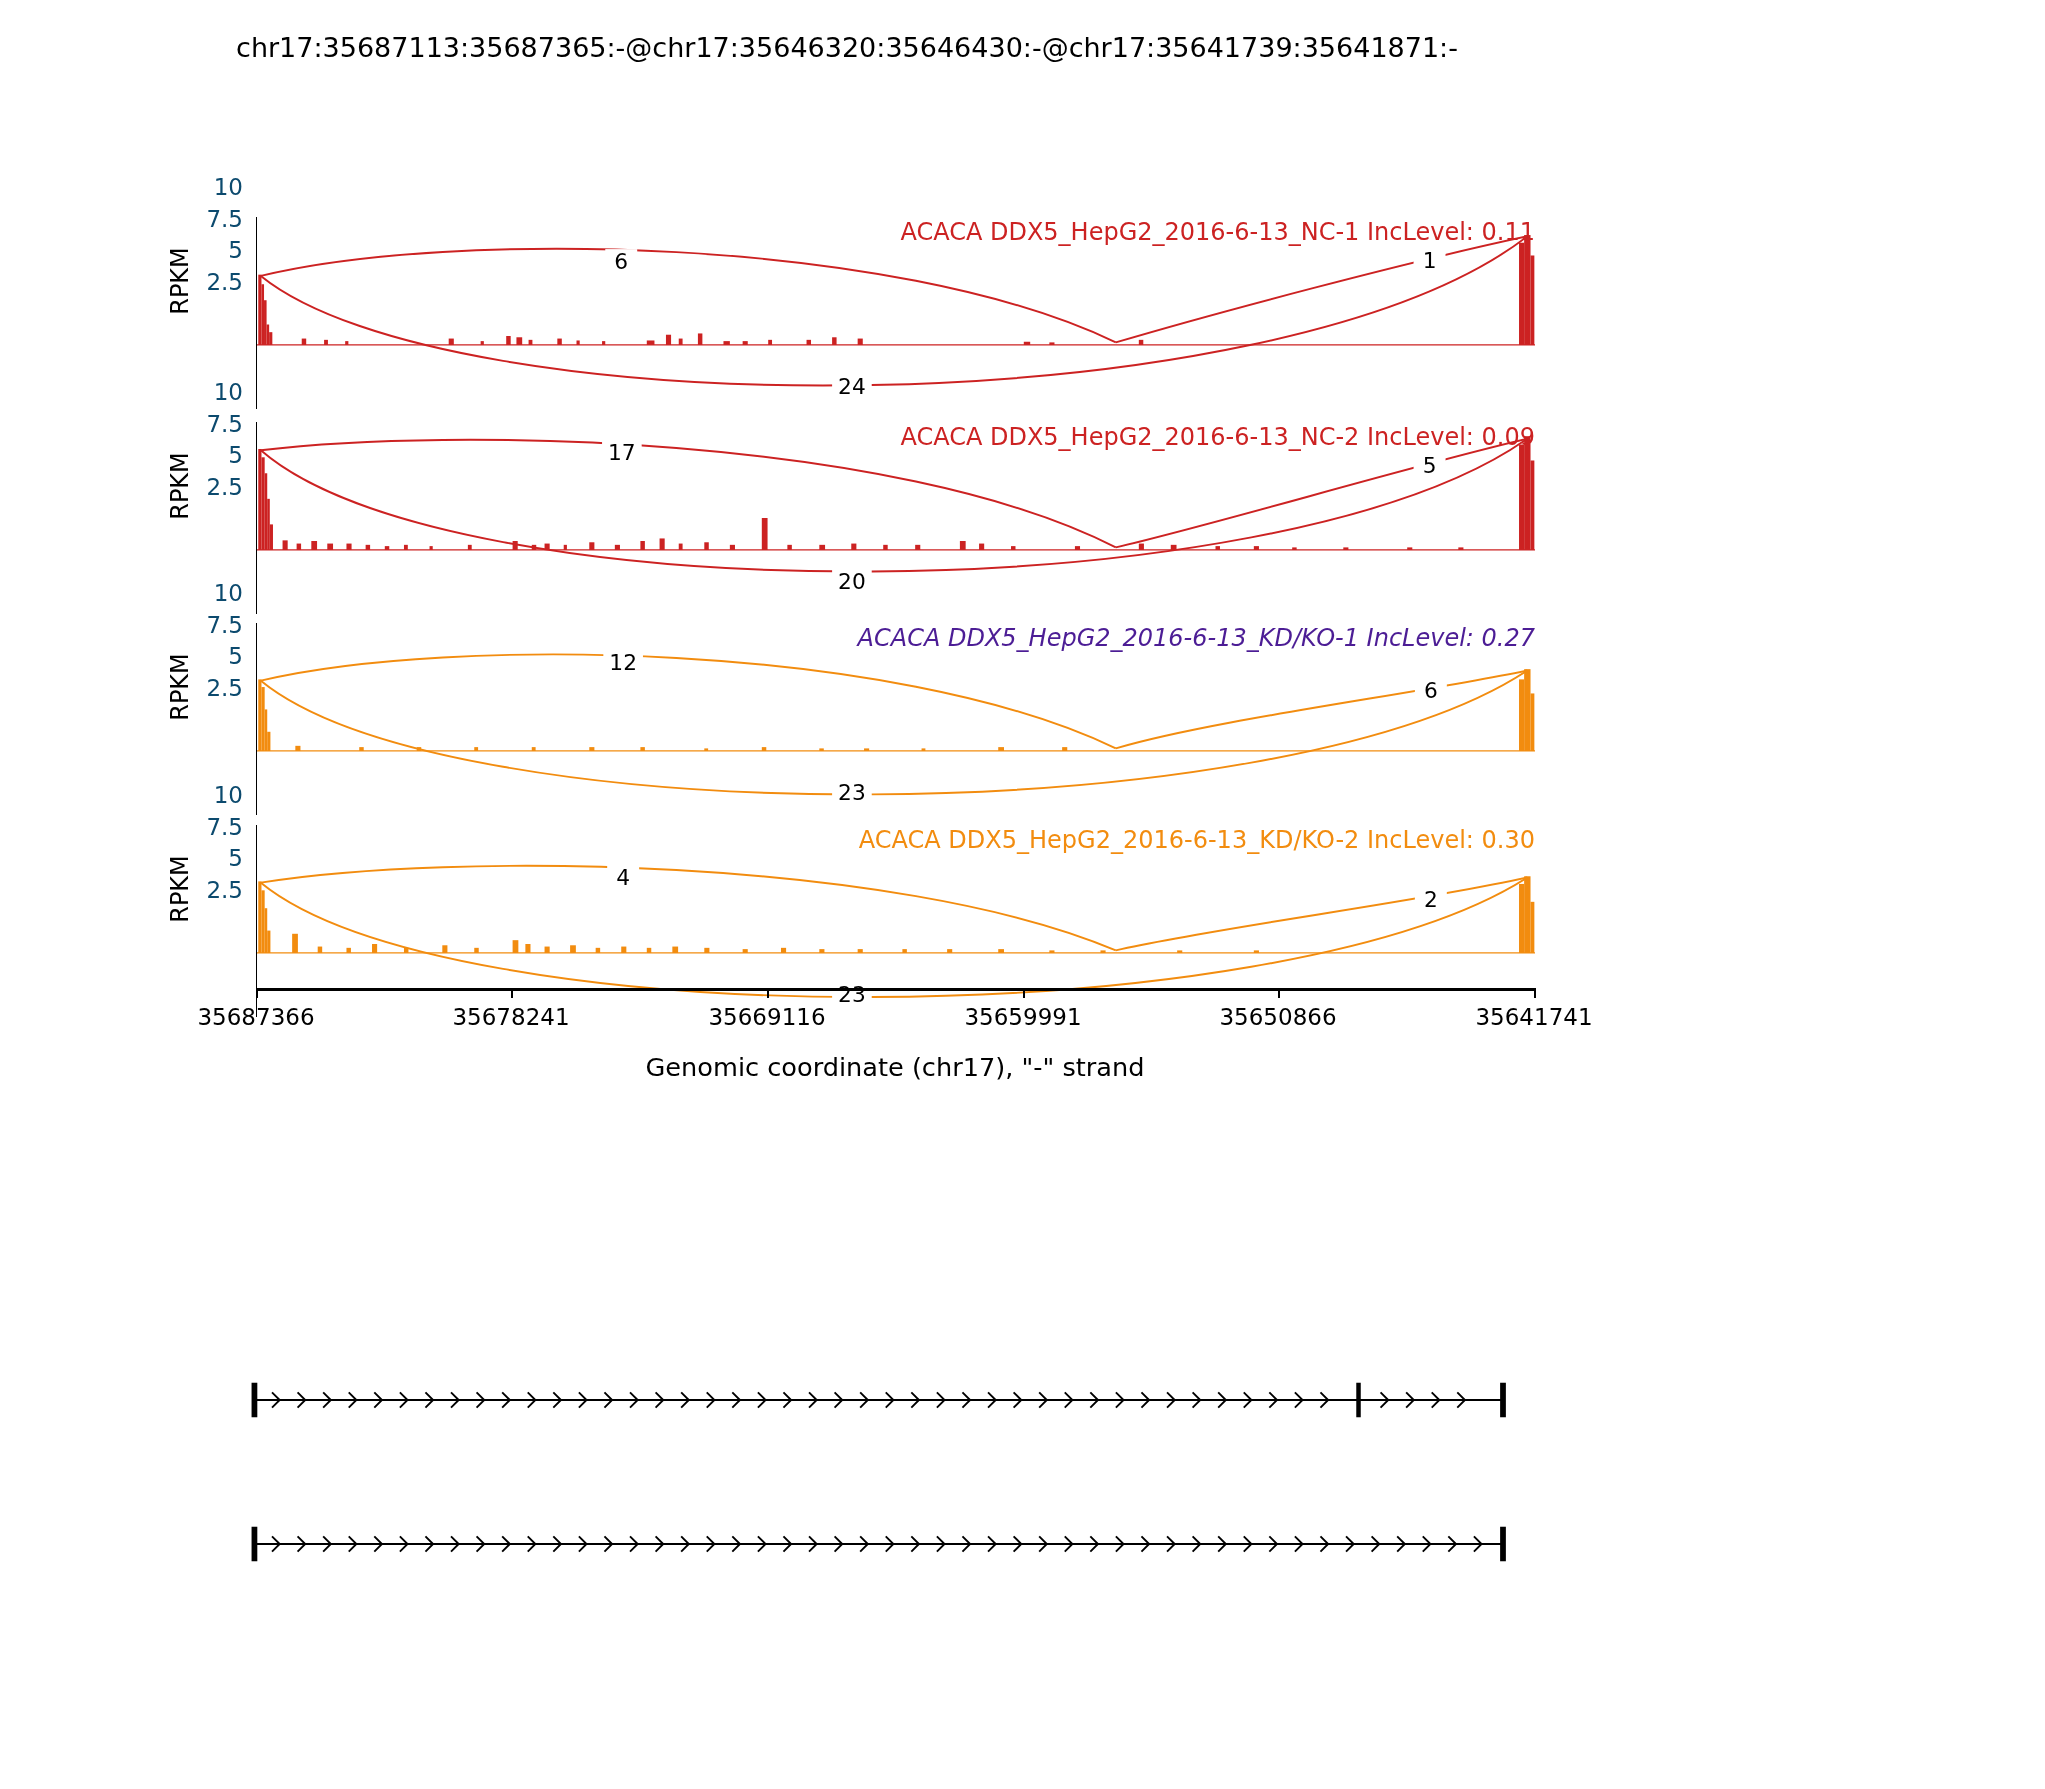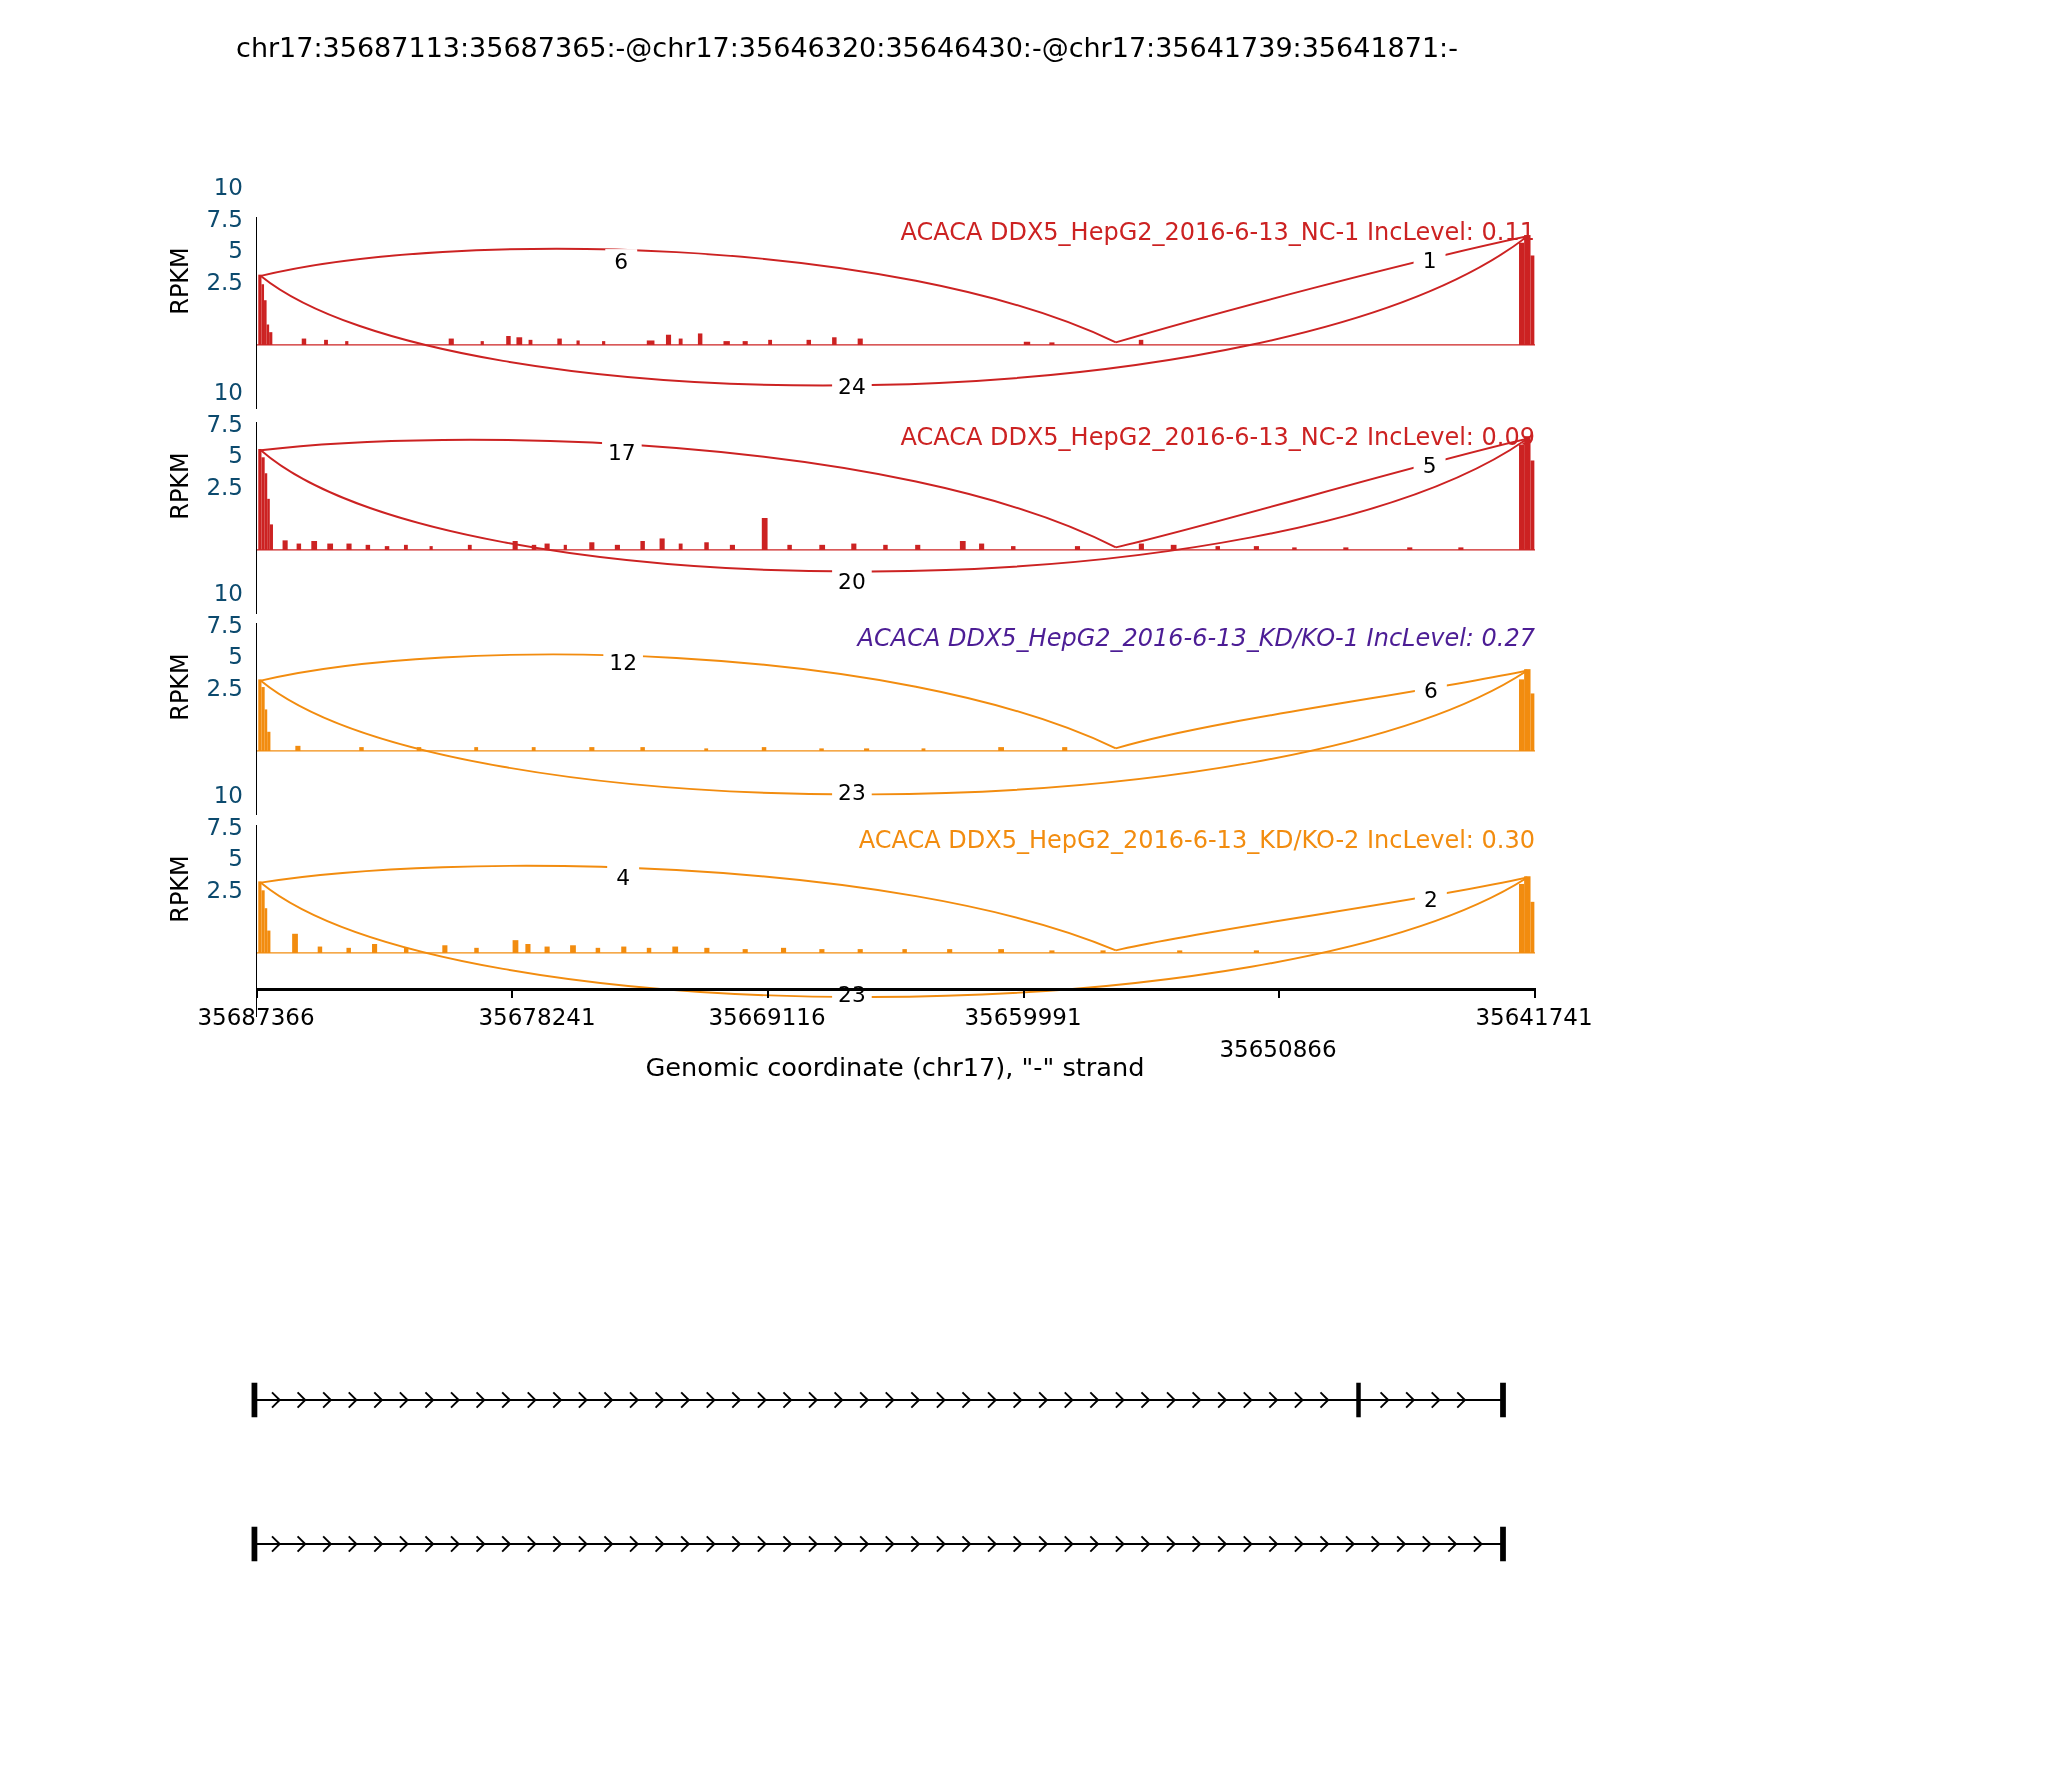--- a/index.html
+++ b/index.html
@@ -379,24 +379,24 @@
 
   <div id="xaxis"></div>
   <div class="xtick-line" style="left:256px;"></div>
   <div class="xtick-line" style="left:511px;"></div>
   <div class="xtick-line" style="left:767px;"></div>
   <div class="xtick-line" style="left:1023px;"></div>
   <div class="xtick-line" style="left:1278px;"></div>
   <div class="xtick-line" style="left:1534px;"></div>
 
   <div class="xtick-label" style="left:256px;">35687366</div>
-  <div class="xtick-label" style="left:537px;">35678241</div>
+  <div class="xtick-label" style="left:511px;">35678241</div>
   <div class="xtick-label" style="left:767px;">35669116</div>
   <div class="xtick-label" style="left:1023px;">35659991</div>
-  <div class="xtick-label" style="left:1278px;margin-top:32px;">35650866</div>
+  <div class="xtick-label" style="left:1278px;">35650866</div>
   <div class="xtick-label" style="left:1534px;">35641741</div>
 
   <div id="xaxis-title">Genomic coordinate (chr17), "-" strand</div>
 
   <div class="strand-track" style="left:249px; top:1371px; width:1285px;">
     <svg width="1285" height="58" viewBox="0 0 2010 90">
       <line x1="8" y1="45" x2="1962" y2="45" stroke="#000000" stroke-width="3"></line>
       <rect x="4" y="18" width="9" height="54" fill="#000000"></rect>
       <rect x="1732" y="18" width="7" height="54" fill="#000000"></rect>
       <rect x="1957" y="18" width="9" height="54" fill="#000000"></rect>

